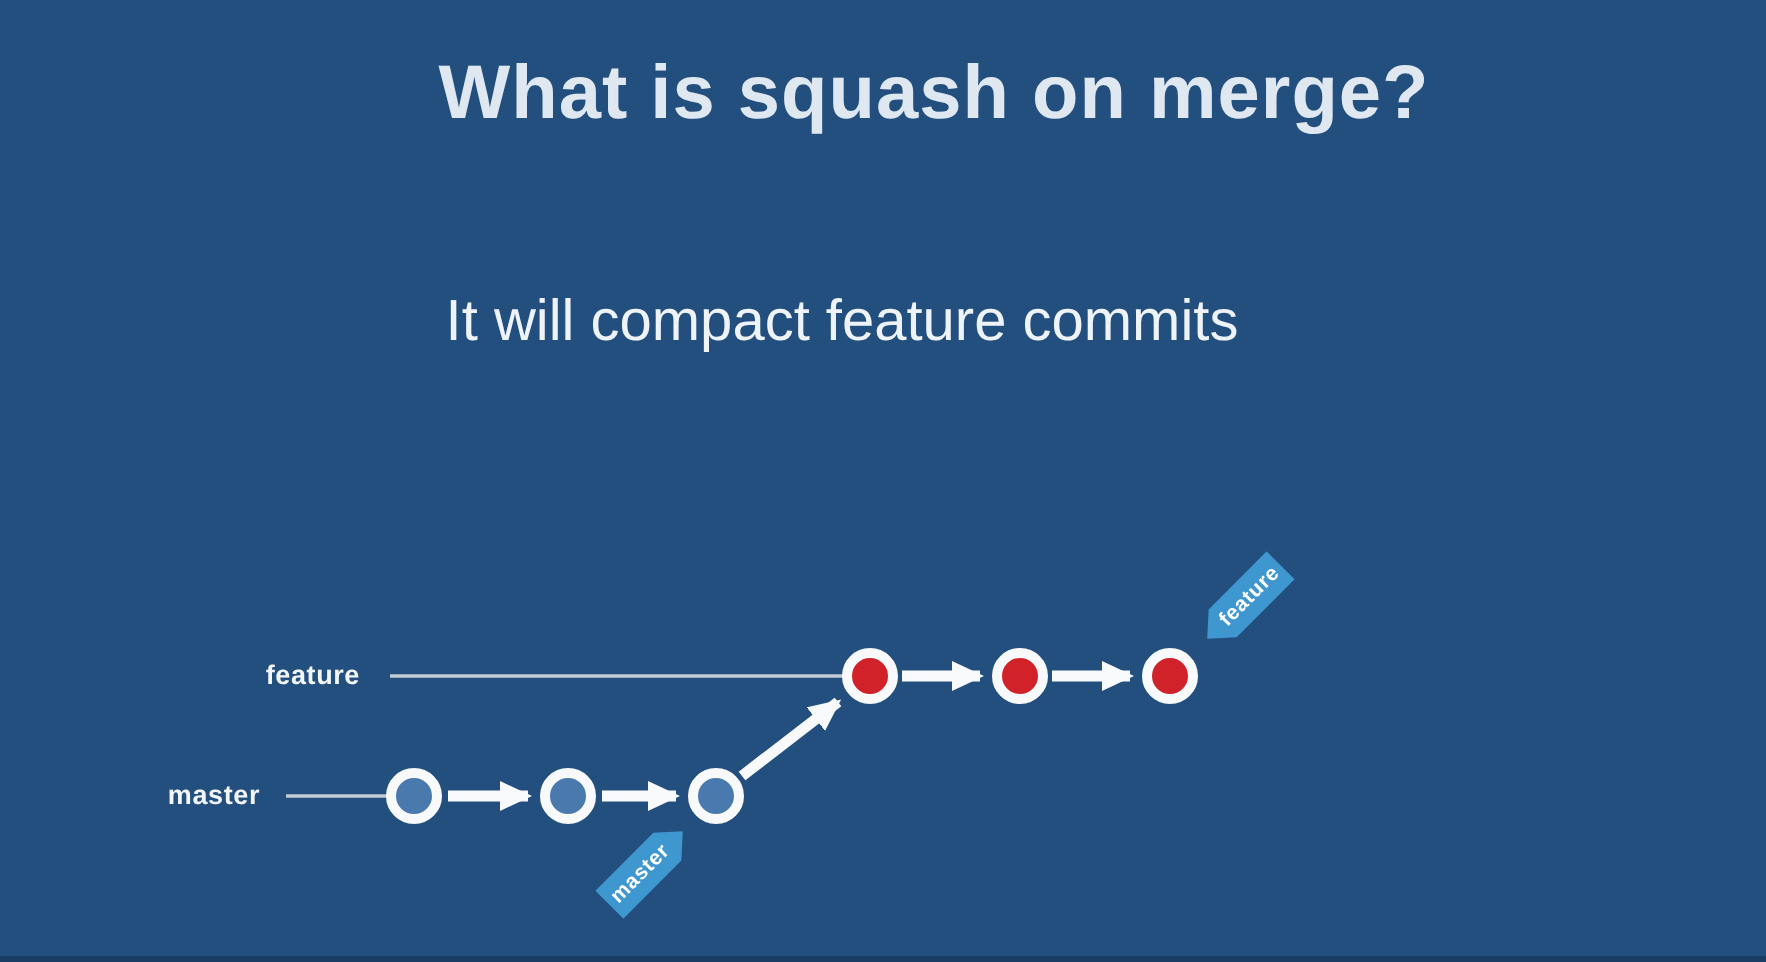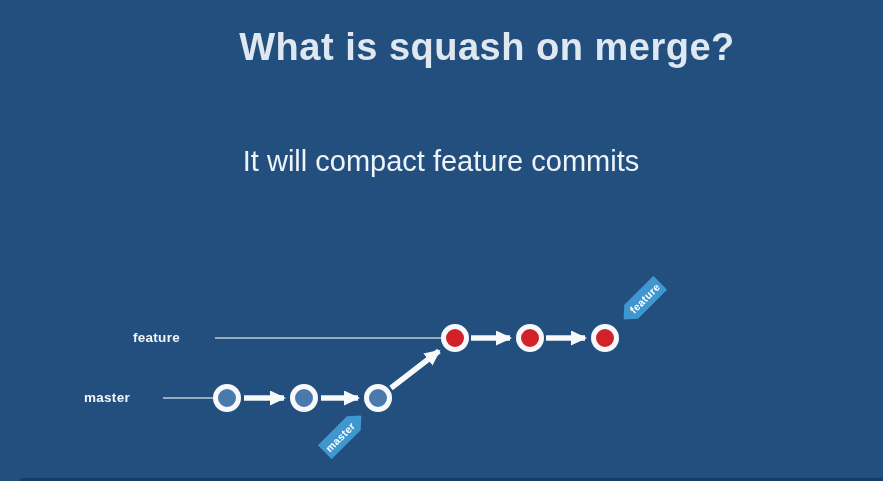--- a/index.html
+++ b/index.html
@@ -11,21 +11,20 @@
     height: 481px;
     overflow: hidden;
     position: relative;
     background: #234f7e;
     font-family: "Liberation Sans", sans-serif;
     -webkit-font-smoothing: antialiased;
   }
   .slide {
     position: absolute;
     inset: 0;
-    margin-left: 20px;
   }
   .title {
     position: absolute;
     top: 26px;
     left: 467px;
     transform: translateX(-50%);
     white-space: nowrap;
     font-size: 38px;
     font-weight: bold;
     letter-spacing: 0.5px;

